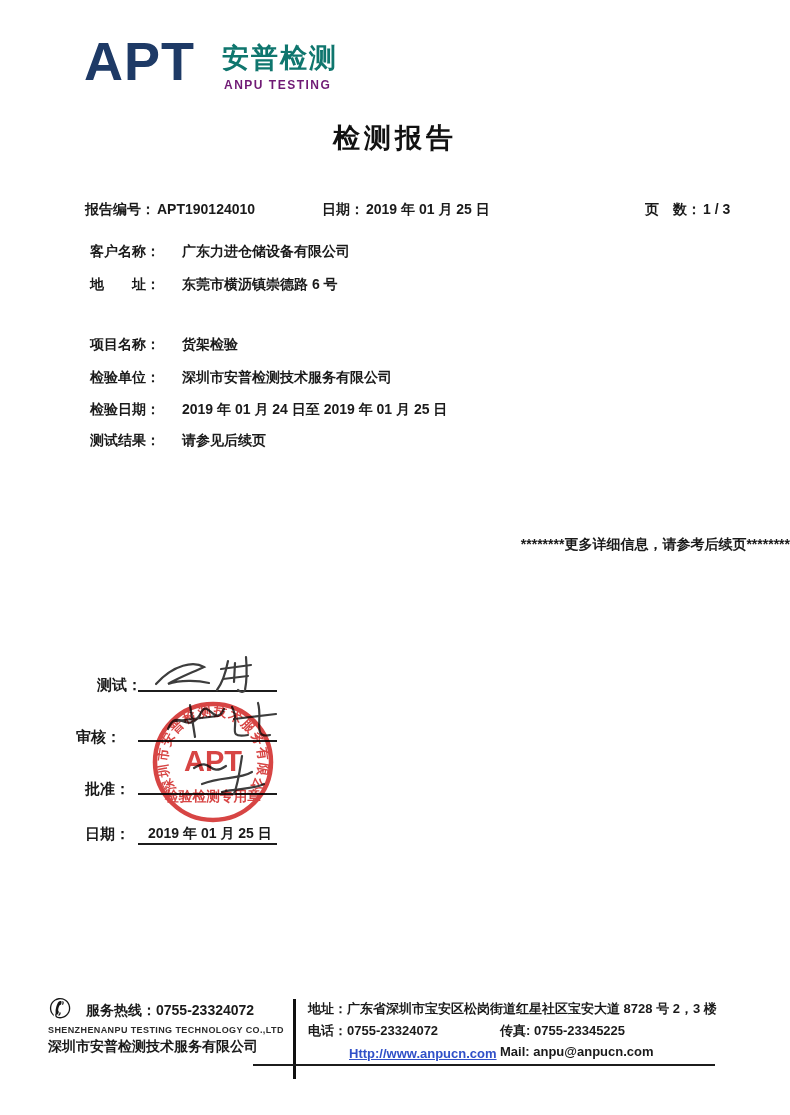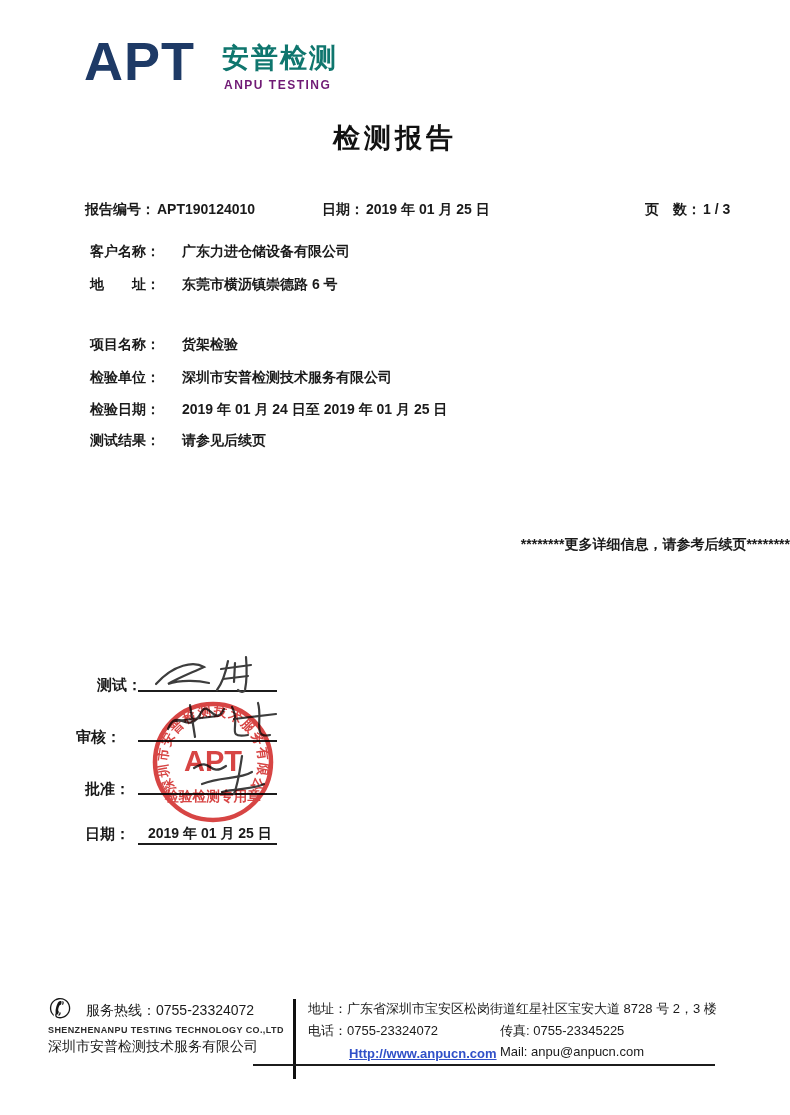--- a/index.html
+++ b/index.html
@@ -42,21 +42,21 @@
   .sig-line{position:absolute;left:138px;width:139px;border-bottom:2px solid #1c1c1c;height:0;}
   .ln-test{top:690px;} .ln-review{top:740px;} .ln-approve{top:793px;} .ln-date{top:843px;}
   .sig-date-val{left:148px;top:825px;font-size:14px;font-weight:bold;white-space:nowrap;}
   .sig-svg{position:absolute;pointer-events:none;}
   .sv-test{left:148px;top:652px;}
   .sv-review{left:160px;top:697px;}
   .sv-approve{left:184px;top:748px;}
   .stamp{left:148px;top:697px;width:130px;height:130px;mix-blend-mode:multiply;opacity:.9;}
 
   
-  .ft{font-size:13px;font-weight:normal;white-space:nowrap;}
+  .ft{font-size:13px;font-weight:bold;white-space:nowrap;}
   .ft-phone-icon{left:49px;top:993px;font-size:27px;font-weight:normal;color:#161616;transform:rotate(-8deg);}
   .ft-hotline{left:86px;top:1002px;font-size:14px;}
   .ft-co-en{left:48px;top:1025px;font-size:9px;letter-spacing:.4px;color:#2b2b2b;font-weight:bold;}
   .ft-co-cn{left:48px;top:1038px;font-size:14px;}
   .ft-vbar{left:293px;top:999px;width:3px;height:80px;background:#101010;}
   .ft-r1{left:308px;top:1000px;}
   .ft-r2a{left:308px;top:1022px;}
   .ft-r2b{left:500px;top:1022px;}
   .ft-r3a{left:308px;top:1044px;padding-left:41px;}
   .ft-r3b{left:500px;top:1044px;}

